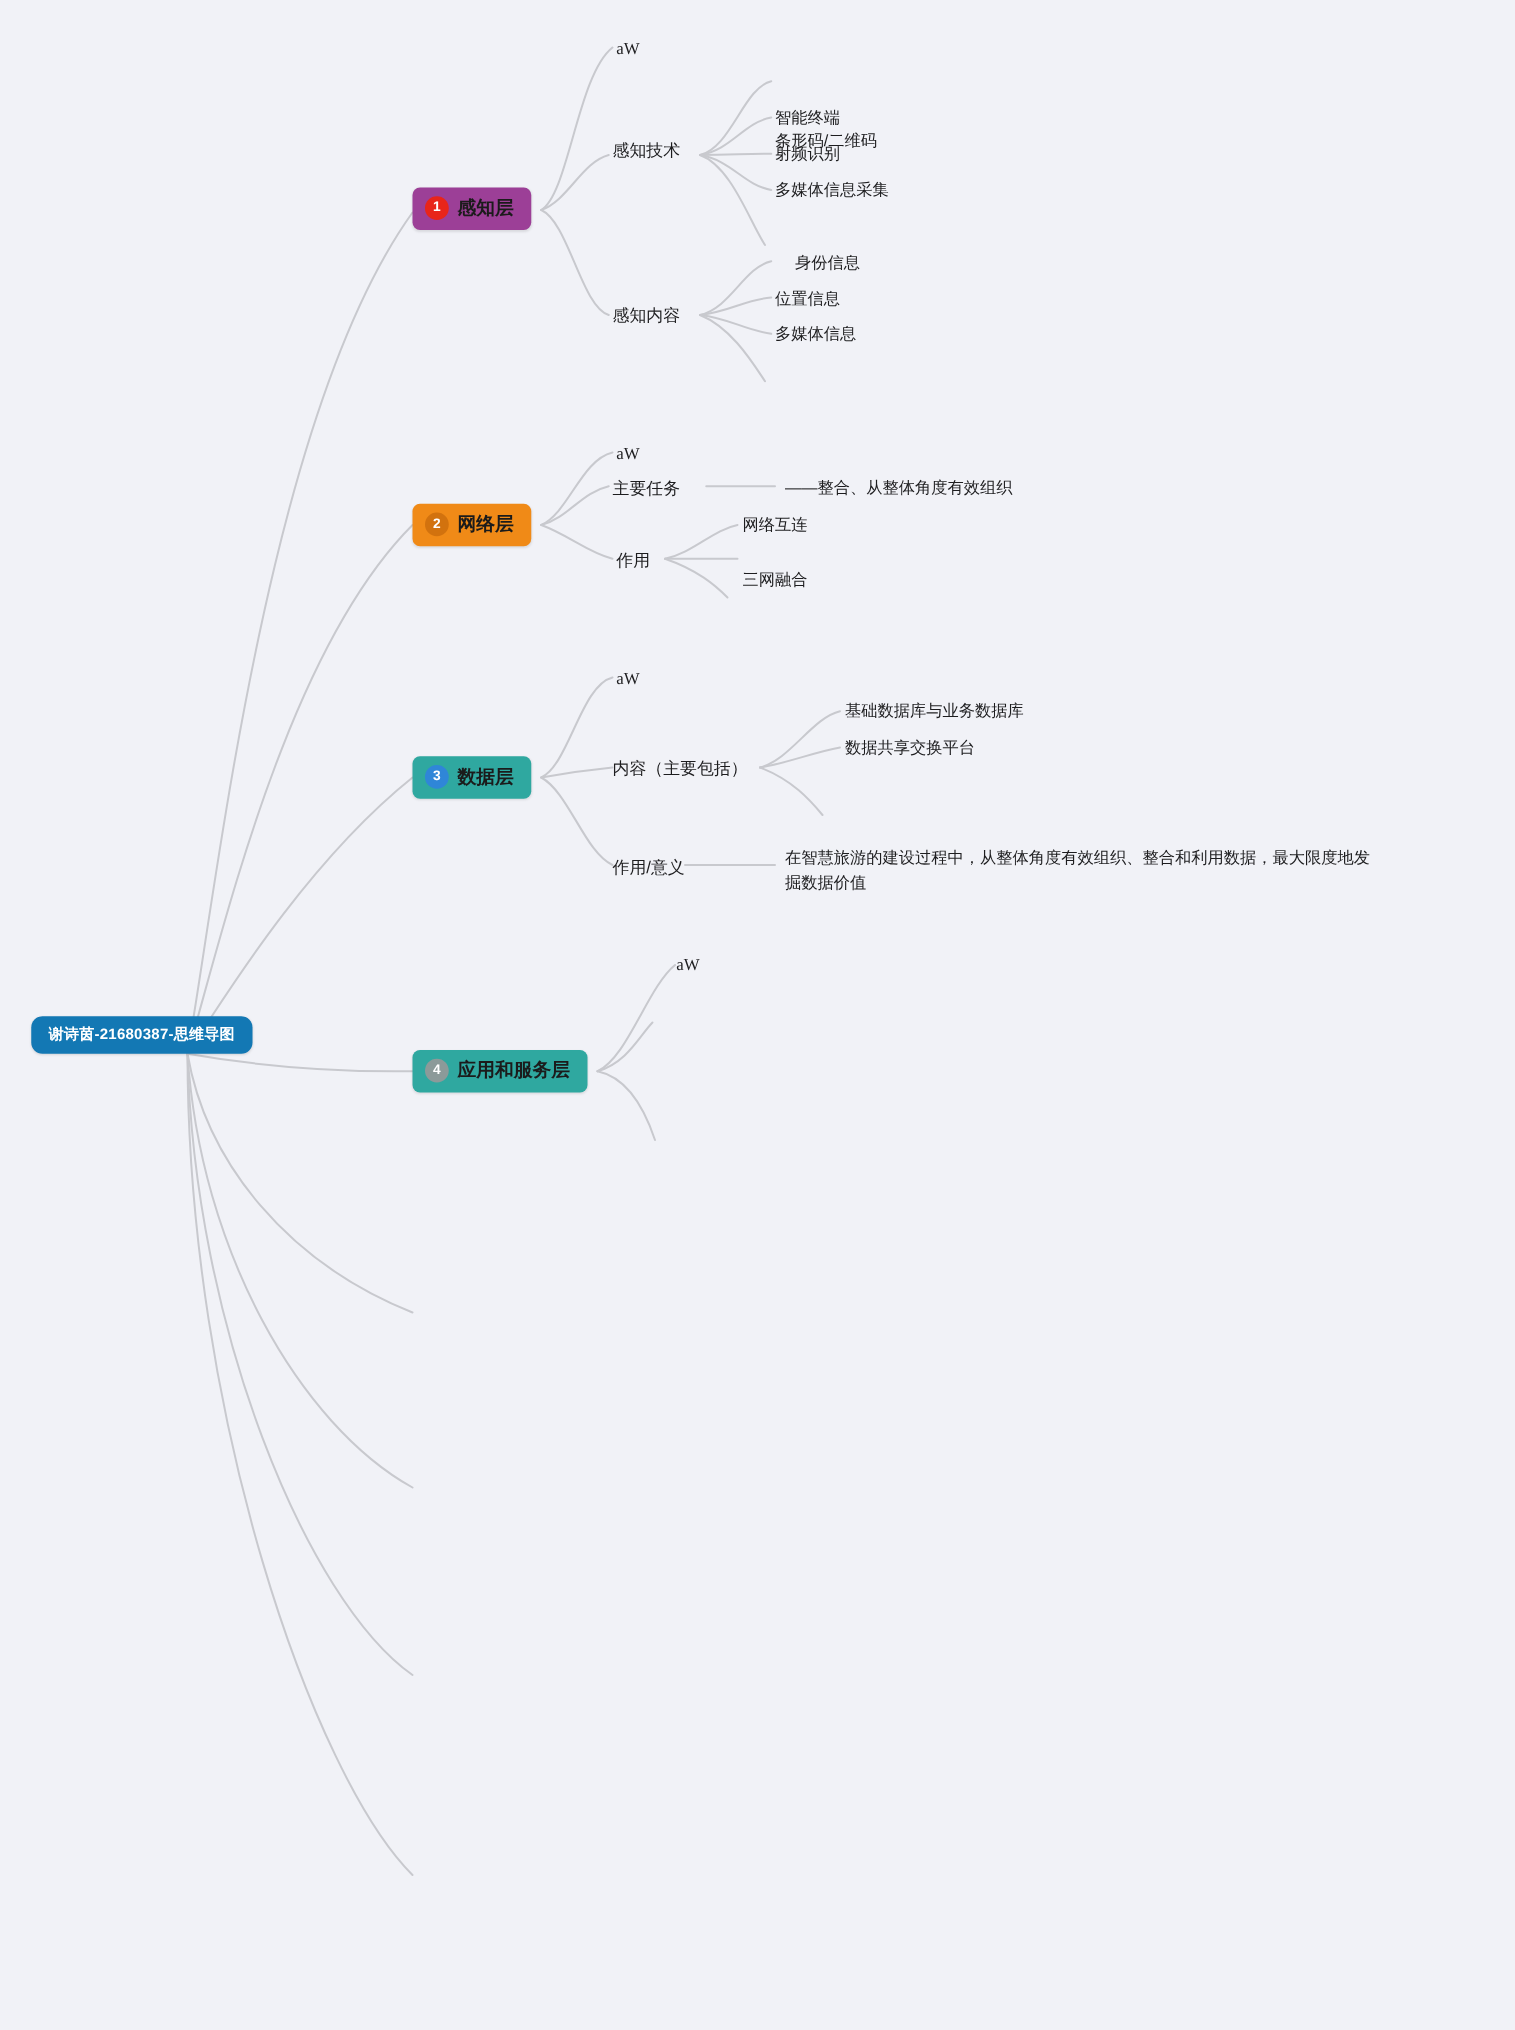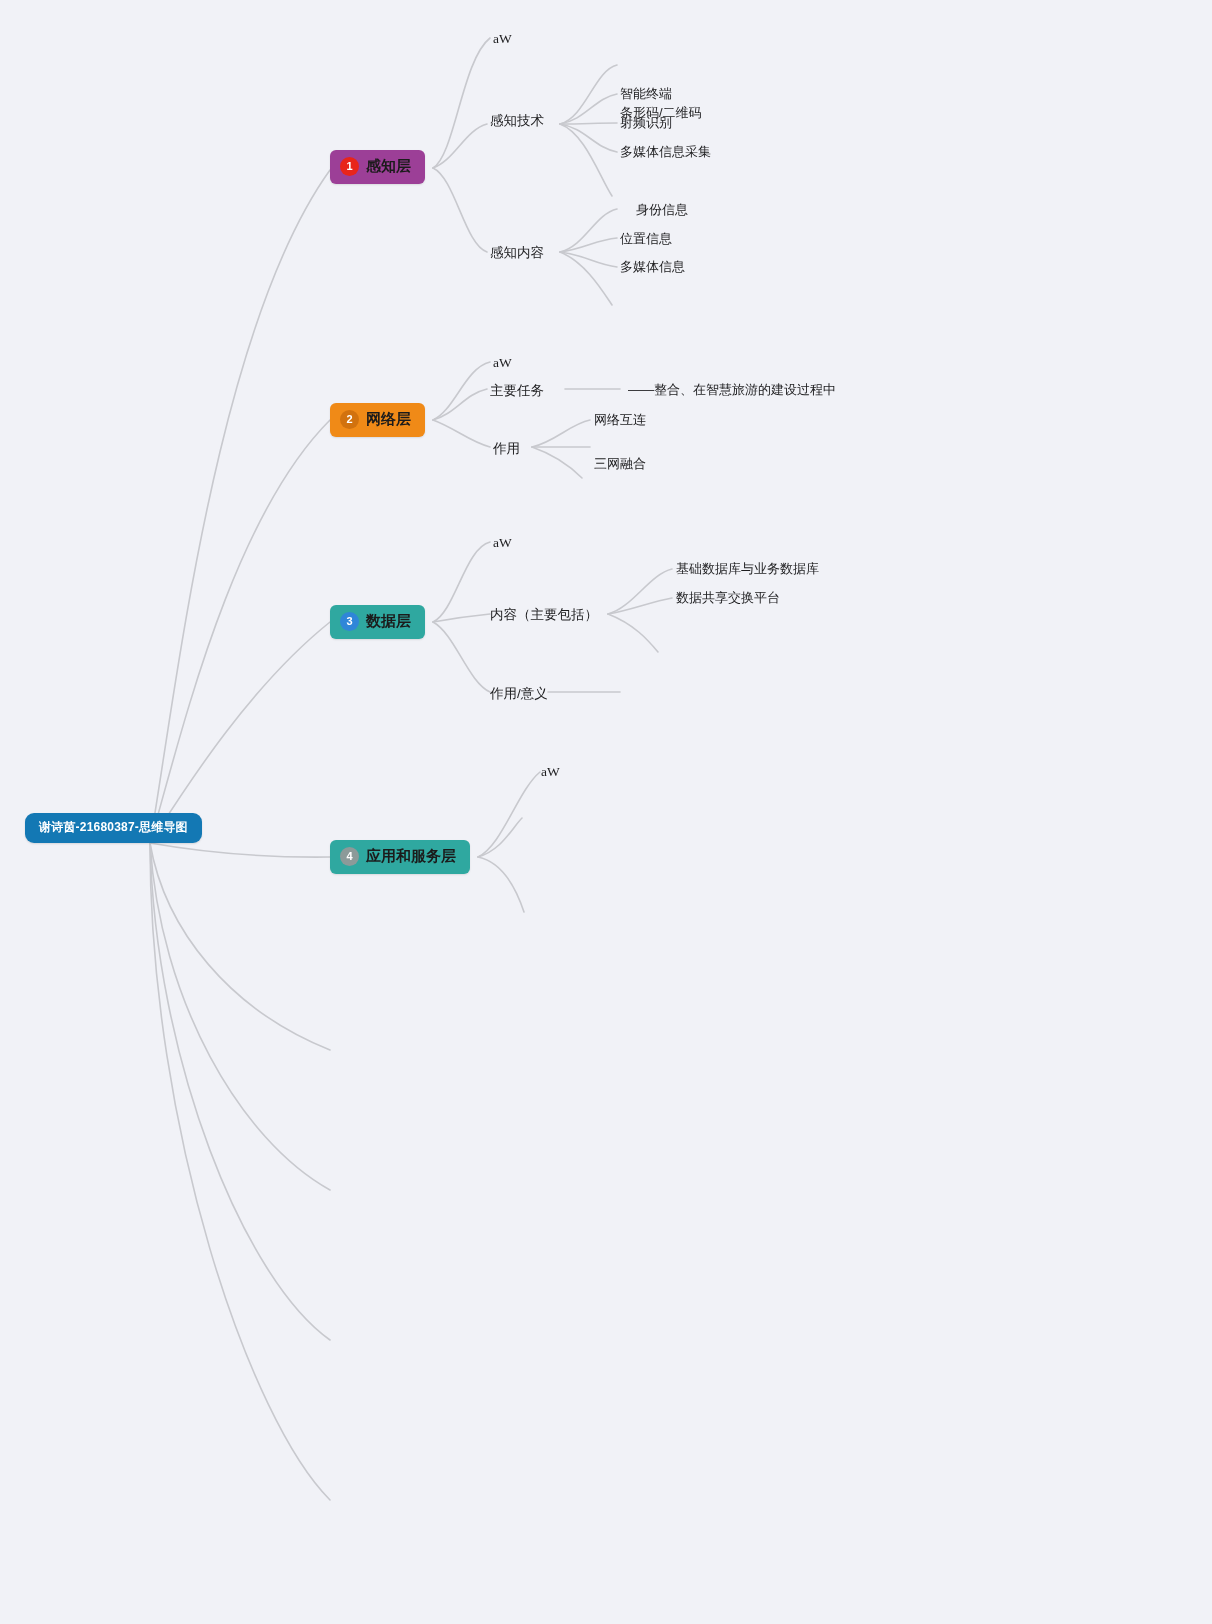--- a/index.html
+++ b/index.html
@@ -149,38 +149,39 @@
   <div class="t leaf" style="left:620px;top:258px;">多媒体信息</div>
 
   <div class="node l1 orange" style="left:330px;top:403px;">
     <span class="badge">2</span>
     <span>网络层</span>
   </div>
 
   <div class="t aw" style="left:493px;top:353px;">aW</div>
 
   <div class="t sub" style="left:490px;top:381px;">主要任务</div>
-  <div class="t leaf" style="left:628px;top:381px;">——整合、在智慧旅游的建设过程中</div>
+  <div class="t leaf" style="left:628px;top:381px;">——整合、从整体角度有效组织</div>
 
   <div class="t sub" style="left:493px;top:439px;">作用</div>
   <div class="t leaf" style="left:594px;top:411px;">网络互连</div>
   <div class="t leaf" style="left:594px;top:455px;text-align:center;">三网融合</div>
 
   <div class="node l1 teal" style="left:330px;top:605px;">
     <span class="badge">3</span>
     <span>数据层</span>
   </div>
 
   <div class="t aw" style="left:493px;top:533px;">aW</div>
 
   <div class="t sub" style="left:490px;top:605px;">内容（主要包括）</div>
   <div class="t leaf" style="left:676px;top:560px;">基础数据库与业务数据库</div>
   <div class="t leaf" style="left:676px;top:589px;">数据共享交换平台</div>
 
   <div class="t sub" style="left:490px;top:684px;">作用/意义</div>
+  <div class="t leaf wrap" style="left:628px;top:676px;">在智慧旅游的建设过程中，从整体角度有效组织、整合和利用数据，最大限度地发掘数据价值</div>
 
   <div class="node l1 teal2" style="left:330px;top:840px;">
     <span class="badge">4</span>
     <span>应用和服务层</span>
   </div>
 
   <div class="t aw" style="left:541px;top:762px;">aW</div>
 
 </div>
 

